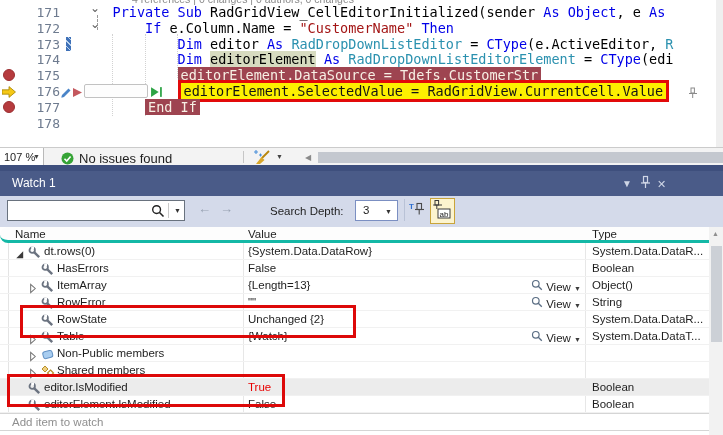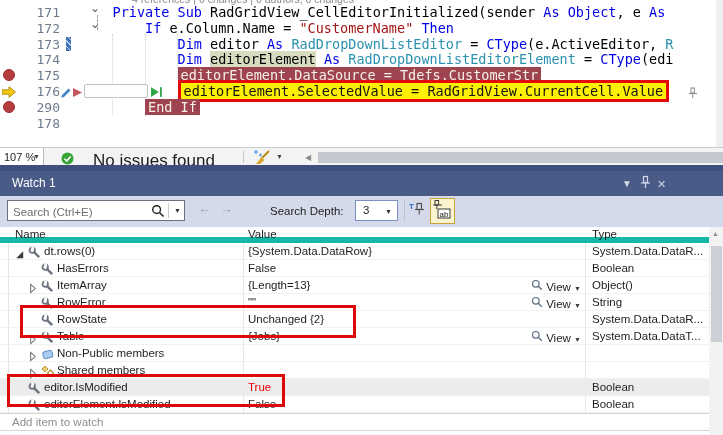--- a/index.html
+++ b/index.html
@@ -31,21 +31,21 @@
   .m-abs{position:absolute;}
 
   
   #ed-statusbar{position:absolute;left:0;top:147px;width:723px;height:18px;background:#f3f3f3;
           border-top:1px solid #cbcbcb;box-sizing:border-box;}
   #zoom-box{position:absolute;left:0;top:0;width:44px;height:18px;background:#fff;
           border-right:1px solid #b9b9b9;box-sizing:border-box;}
   #zoom-box .z{position:absolute;left:4px;top:3px;font-size:11px;color:#1e1e1e;}
   #zoom-box .c{position:absolute;right:3px;top:5px;font-size:7px;color:#444;}
   #issues-check{position:absolute;left:61px;top:2.5px;}
-  #issues-text{position:absolute;left:79px;top:3px;font-size:17px;color:#1e1e1e;margin-left:14px;}
+  #issues-text{position:absolute;left:79px;top:3px;font-size:13px;color:#1e1e1e;}
   #sb-div{position:absolute;left:243px;top:3px;height:12px;border-left:1px solid #c6c6c6;}
   #broom{position:absolute;left:252px;top:1px;}
   #broom-caret{position:absolute;left:276px;top:5px;font-size:7px;color:#444;}
   #hsb-left{position:absolute;left:305px;top:5px;font-size:8px;color:#8a8a8a;}
   #hsb-thumb{position:absolute;left:318px;top:3.5px;width:405px;height:11px;background:#c4c8cf;}
 
   
   #gapstrip{position:absolute;left:0;top:165px;width:723px;height:6px;background:#3e4f7d;}
   #watch-titlebar{position:absolute;left:0;top:171px;width:723px;height:25px;background:#4a5b88;}
   #watch-title{position:absolute;left:12px;top:5px;font-size:12px;color:#ffffff;}
@@ -68,21 +68,21 @@
   #tb-sep{position:absolute;left:404px;top:3px;height:22px;border-left:1px solid #b9c2d6;}
   #pin-btn{position:absolute;left:409px;top:5px;width:18px;height:18px;}
   #ab-btn{position:absolute;left:430px;top:2px;width:25px;height:26px;background:#fcf4cf;
           border:1px solid #c9a43a;box-sizing:border-box;}
 
   
   #watch-table{position:absolute;left:0;top:227px;width:723px;height:208px;background:#fff;}
   .col-sep{position:absolute;top:0;height:204px;border-left:1px solid #e7e7e7;}
   #tbl-leftline{position:absolute;left:8px;top:0;height:204px;border-left:1px solid #e4e4e4;}
   #tbl-header{position:absolute;left:0;top:0;width:723px;height:16px;background:#fdfdfd;
-          border-bottom:6px solid #14b8a6;box-sizing:border-box;}
+          border-bottom:3px solid #14b8a6;box-sizing:border-box;border-radius:8px;}
   .hdr-label{position:absolute;top:1px;font-size:11.5px;color:#1e1e1e;}
   #vsb{position:absolute;left:709px;top:0;width:14px;height:208px;background:#f2f2f2;}
   #vsb .up{position:absolute;left:3px;top:3px;font-size:7px;color:#8f8f8f;}
   #vsb .thumb{position:absolute;left:1.5px;top:19px;width:11px;height:96px;background:#ccd0d6;}
   #watch-rows{position:absolute;left:0;top:16px;width:709px;}
   .w-row{position:relative;width:709px;height:17px;border-bottom:1px solid #f1f1f1;box-sizing:border-box;}
   .w-row.shaded{background:#ececec;padding-left:45px;}
   .w-name{position:absolute;top:2px;font-size:11.5px;color:#1e1e1e;white-space:nowrap;text-align:center;}
   .w-val{position:absolute;left:248px;top:2px;font-size:11.5px;color:#1e1e1e;white-space:nowrap;}
   .w-val.red{color:#e80000;}
@@ -155,21 +155,21 @@
             </svg></span>
           <span class="code-text"><span class="tk-p">            </span><span class="tk-c">editorElement.SelectedValue = RadGridView.CurrentCell.Value</span></span>
           <span class="m-abs" style="left: 688px; top: 2px;"><svg width="10" height="12" viewBox="0 0 10 12">
               <rect x="3" y="1" width="3.4" height="5" fill="none" stroke="#8a8a8a" stroke-width="1"></rect>
               <line x1="1" y1="6.5" x2="9" y2="6.5" stroke="#8a8a8a" stroke-width="1"></line>
               <line x1="4.7" y1="6.5" x2="4.7" y2="11" stroke="#8a8a8a" stroke-width="1"></line>
             </svg></span>
         </div>
         <div class="code-line" style="top: 98.8px;">
           <div class="bp-dot"></div>
-          <span class="lnum">290</span>
+          <span class="lnum">177</span>
           <span class="code-text"><span class="tk-p">        </span><span class="tk-b">End If</span></span>
         </div>
         <div class="code-line" style="top: 114.6px;">
           <span class="lnum">178</span>
           <span class="code-text"></span>
         </div>
       </div>
     <div id="ed-scrollstrip"></div>
   </div>
 
@@ -209,21 +209,20 @@
           <rect x="3.5" y="1.5" width="4" height="6" fill="none" stroke="#cfd6e6" stroke-width="1.2"></rect>
           <line x1="1" y1="8" x2="10" y2="8" stroke="#cfd6e6" stroke-width="1.2"></line>
           <line x1="5.5" y1="8" x2="5.5" y2="13" stroke="#cfd6e6" stroke-width="1.2"></line>
         </svg>
     </span>
     <span class="tb-ic" style="left:657px;font-size:11px">✕</span>
   </div>
 
   <div id="watch-toolbar">
     <div id="search-box">
-      <input id="search-input" placeholder="Search (Ctrl+E)" style="">
       <span id="search-mag">
         <svg width="14" height="14" viewBox="0 0 14 14">
             <circle cx="5.6" cy="5.6" r="3.9" fill="none" stroke="#222" stroke-width="1.4"></circle>
             <line x1="8.5" y1="8.5" x2="12.5" y2="12.5" stroke="#222" stroke-width="1.6"></line>
           </svg>
       </span>
       <div id="search-div"></div>
       <span id="search-caret">▼</span>
     </div>
     <span class="nav-arrow" style="left:198px">←</span>
@@ -330,21 +329,21 @@
         <div class="w-row">
           <span class="w-exp" style="left: 27px;"><svg width="11" height="11" viewBox="0 0 12 12">
               <polygon points="4,1.5 9,6 4,10.5" fill="#fff" stroke="#707070" stroke-width="1.1"></polygon>
             </svg></span>
           <span class="w-ic" style="left: 41px;"><svg width="13" height="13" viewBox="0 0 13 13">
               <circle cx="4.2" cy="4.2" r="2.7" fill="none" stroke="#6b7380" stroke-width="1.8"></circle>
               <rect x="3.2" y="0.4" width="2.8" height="3" fill="#fff"></rect>
               <line x1="5.8" y1="5.8" x2="11.2" y2="11.2" stroke="#6b7380" stroke-width="2.4"></line>
             </svg></span>
           <span class="w-name" style="left: 57px;">Table</span>
-          <span class="w-val">{Jobs}</span>
+          <span class="w-val">{Watch}</span>
           <span class="view-link"><svg width="12" height="12" viewBox="0 0 12 12">
               <circle cx="4.8" cy="4.8" r="3.3" fill="none" stroke="#5b6e84" stroke-width="1.2"></circle>
               <line x1="7.3" y1="7.3" x2="10.8" y2="10.8" stroke="#5b6e84" stroke-width="1.3"></line>
             </svg> <span>View</span> <span class="vc">▼</span></span>
           <span class="w-type">System.Data.DataT...</span>
         </div>
         <div class="w-row">
           <span class="w-exp" style="left: 27px;"><svg width="11" height="11" viewBox="0 0 12 12">
               <polygon points="4,1.5 9,6 4,10.5" fill="#fff" stroke="#707070" stroke-width="1.1"></polygon>
             </svg></span>

